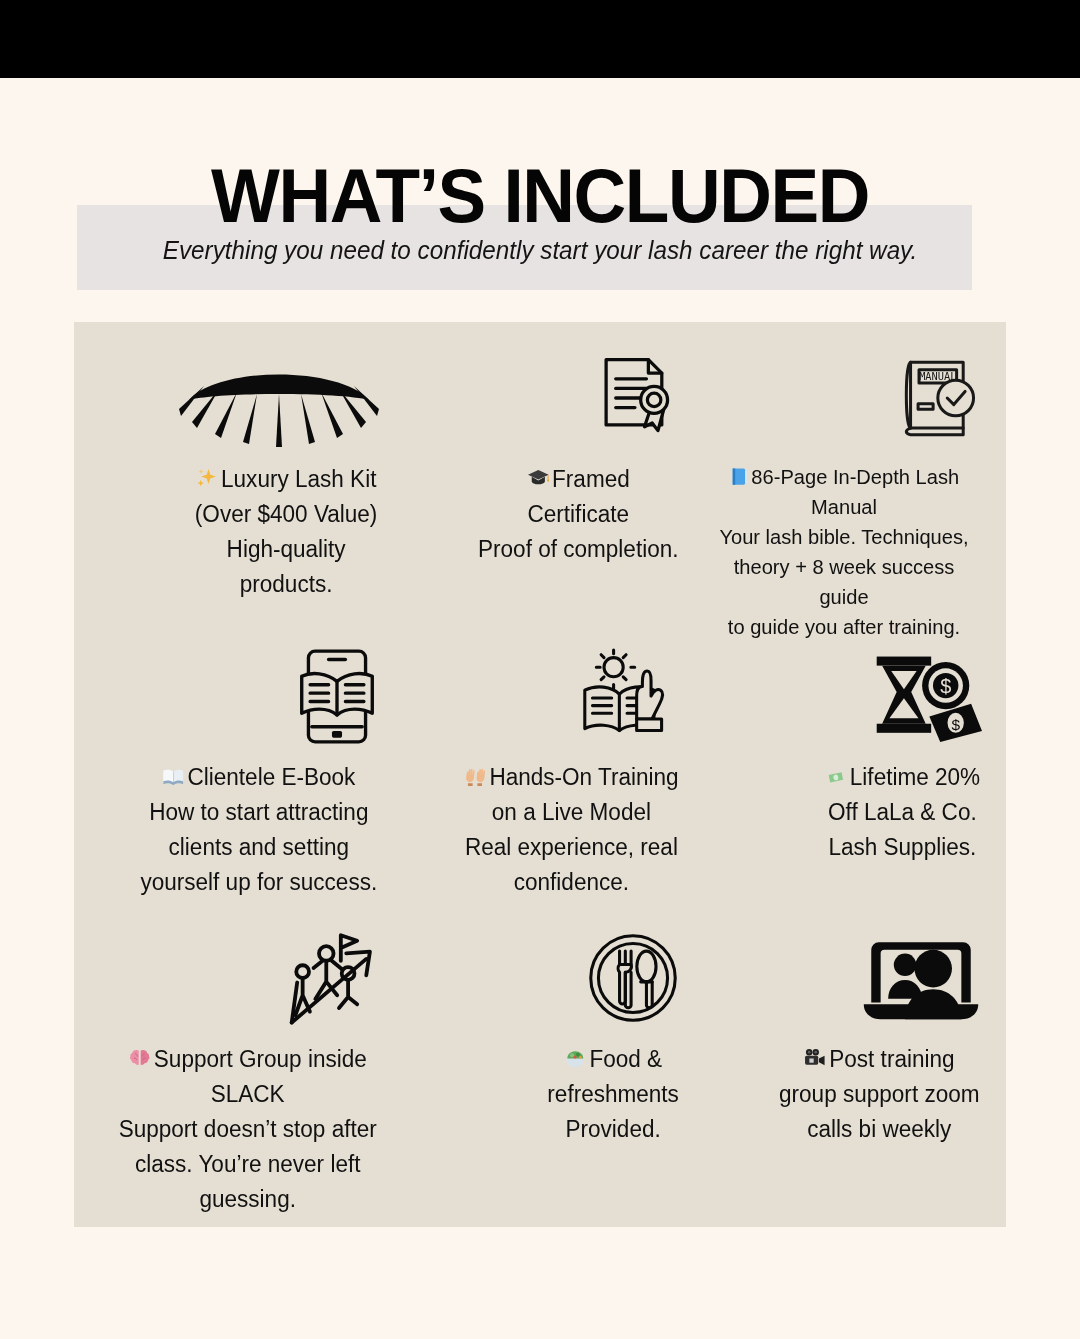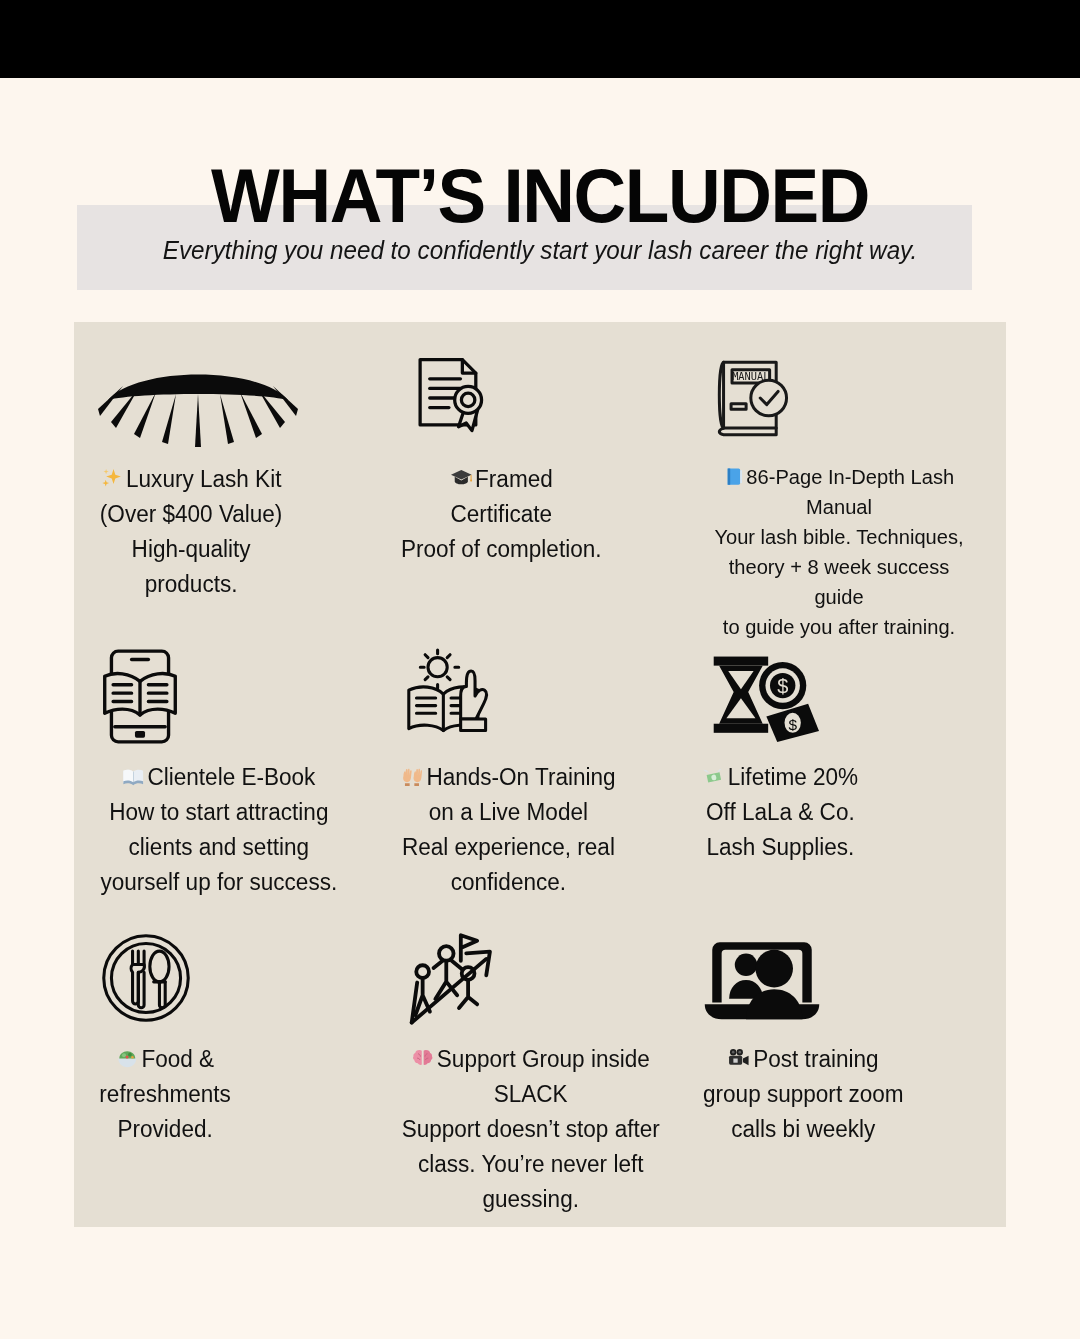--- a/index.html
+++ b/index.html
@@ -82,21 +82,21 @@
     grid-template-rows: repeat(3, 1fr);
     width: 100%;
     height: 100%;
     box-sizing: border-box;
     padding: 22px 14px 10px 14px;
   }
 
   .card {
     display: flex;
     flex-direction: column;
-    align-items: flex-start;
+    align-items: flex-end;
     justify-content: flex-start;
     padding: 0 10px;
     box-sizing: border-box;
   }
 
   .card-icon {
     height: 108px;
     display: flex;
     align-items: center;
     justify-content: center;
@@ -289,46 +289,20 @@
                 <ellipse cx="12" cy="13" rx="2.6" ry="3" fill="#D8EED8" transform="rotate(-12 12 13)"></ellipse>
                 <path d="M1 5 c3 .2 5 1.6 6 3.2 -2 -.4 -4.4 -1.2 -6 -3.2 Z" fill="#DCE3EA"></path>
                 <path d="M20 3.6 c-2.4 1 -4 2.6 -4.6 4.2 1.8 -.9 3.6 -2.2 4.6 -4.2 Z" fill="#DCE3EA"></path>
               </svg></span><span>Lifetime 20%</span></div>
           <div>Off LaLa &amp; Co.</div>
           <div>Lash Supplies.</div>
         </div>
       </div>
       <div class="card">
         <div class="card-icon">
-          <svg id="ic-plate-fork-spoon-icon" viewBox="0 0 100 100" width="96" height="96" fill="none" stroke="#0b0b0b" stroke-width="3.2" stroke-linecap="round" stroke-linejoin="round">
-    <circle cx="50" cy="50" r="44"></circle>
-    <circle cx="50" cy="50" r="36"></circle>
-    <path d="M36 22 v14 M42 22 v14 M48 22 v14"></path>
-    <path d="M36 36 h12 a6 6 0 0 1 -6 8 v30 a3 3 0 0 1 -6 0 V44 a6 6 0 0 1 0 -8 Z" fill="#E5DFD3"></path>
-    <path d="M42 44 v34 a3 3 0 0 0 6 0 V44"></path>
-    <ellipse cx="64" cy="38" rx="10" ry="16"></ellipse>
-    <path d="M64 54 v24 a3 3 0 0 0 6 0 V54"></path>
-    <path d="M58 54 h12"></path>
-  </svg>
-        </div>
-        <div class="card-text">
-          <div><span class="e"><svg id="em-green-salad" viewBox="0 0 24 24">
-                <path d="M2.5 12 h19 c0 5.3 -4.3 9 -9.5 9 S2.5 17.3 2.5 12 Z" fill="#D8E2EA"></path>
-                <path d="M3.5 12 c0 -4.6 4 -7.6 8.5 -7.6 s8.5 3 8.5 7.6 Z" fill="#5FA85A"></path>
-                <circle cx="8.5" cy="8.6" r="2.2" fill="#86C47E"></circle>
-                <circle cx="14.8" cy="8" r="2" fill="#3E8D3B"></circle>
-                <circle cx="11.8" cy="10.4" r="1.6" fill="#E0524A"></circle>
-                <circle cx="17.5" cy="10.6" r="1.3" fill="#E8A33D"></circle>
-              </svg></span><span>Food &amp;</span></div>
-          <div>refreshments</div>
-          <div>Provided.</div>
-        </div>
-      </div>
-      <div class="card">
-        <div class="card-icon">
           <svg id="ic-team-growth-arrow-icon" viewBox="0 0 110 110" width="100" height="100" fill="none" stroke="#0b0b0b" stroke-width="4.2" stroke-linecap="round" stroke-linejoin="round">
     <path d="M14 104 L96 34"></path>
     <path d="M74 28 L100 26 L96 52"></path>
     <path d="M14 104 L20 60"></path>
     <circle cx="26" cy="48" r="7"></circle>
     <path d="M26 56 v18 M18 96 l8 -22 M34 92 l-8 -18"></path>
     <circle cx="52" cy="28" r="8"></circle>
     <path d="M52 37 v22 M40 78 l12 -19 M64 74 l-12 -15"></path>
     <path d="M38 44 L48 36 M58 36 L70 46"></path>
     <path d="M68 36 v-28 L86 14 L68 22"></path>
@@ -343,20 +317,46 @@
                 <path d="M7 7 c1.6 .4 2.4 1.6 2.6 3 M17 7 c-1.6 .4 -2.4 1.6 -2.6 3 M6 11.6 c1.4 0 2.6 .8 3.2 2 M18 11.6 c-1.4 0 -2.6 .8 -3.2 2" stroke="#C45F7C" stroke-width=".9" fill="none"></path>
               </svg></span><span>Support Group inside</span></div>
           <div>SLACK</div>
           <div>Support doesn’t stop after</div>
           <div>class. You’re never left</div>
           <div>guessing.</div>
         </div>
       </div>
       <div class="card">
         <div class="card-icon">
+          <svg id="ic-plate-fork-spoon-icon" viewBox="0 0 100 100" width="96" height="96" fill="none" stroke="#0b0b0b" stroke-width="3.2" stroke-linecap="round" stroke-linejoin="round">
+    <circle cx="50" cy="50" r="44"></circle>
+    <circle cx="50" cy="50" r="36"></circle>
+    <path d="M36 22 v14 M42 22 v14 M48 22 v14"></path>
+    <path d="M36 36 h12 a6 6 0 0 1 -6 8 v30 a3 3 0 0 1 -6 0 V44 a6 6 0 0 1 0 -8 Z" fill="#E5DFD3"></path>
+    <path d="M42 44 v34 a3 3 0 0 0 6 0 V44"></path>
+    <ellipse cx="64" cy="38" rx="10" ry="16"></ellipse>
+    <path d="M64 54 v24 a3 3 0 0 0 6 0 V54"></path>
+    <path d="M58 54 h12"></path>
+  </svg>
+        </div>
+        <div class="card-text">
+          <div><span class="e"><svg id="em-green-salad" viewBox="0 0 24 24">
+                <path d="M2.5 12 h19 c0 5.3 -4.3 9 -9.5 9 S2.5 17.3 2.5 12 Z" fill="#D8E2EA"></path>
+                <path d="M3.5 12 c0 -4.6 4 -7.6 8.5 -7.6 s8.5 3 8.5 7.6 Z" fill="#5FA85A"></path>
+                <circle cx="8.5" cy="8.6" r="2.2" fill="#86C47E"></circle>
+                <circle cx="14.8" cy="8" r="2" fill="#3E8D3B"></circle>
+                <circle cx="11.8" cy="10.4" r="1.6" fill="#E0524A"></circle>
+                <circle cx="17.5" cy="10.6" r="1.3" fill="#E8A33D"></circle>
+              </svg></span><span>Food &amp;</span></div>
+          <div>refreshments</div>
+          <div>Provided.</div>
+        </div>
+      </div>
+      <div class="card">
+        <div class="card-icon">
           <svg id="ic-laptop-video-call-icon" viewBox="0 0 130 100" width="122" height="94" fill="#0b0b0b">
     <path d="M20 12 h90 a8 8 0 0 1 8 8 v56 h-10 V24 a4 4 0 0 0 -4 -4 H26 a4 4 0 0 0 -4 4 v52 H12 V20 a8 8 0 0 1 8 -8 Z"></path>
     <path d="M4 78 h122 c0 10 -8 16 -18 16 H22 c-10 0 -18 -6 -18 -16 Z"></path>
     <circle cx="48" cy="36" r="12"></circle>
     <path d="M30 72 c0 -12 8 -20 18 -20 c10 0 18 8 18 20 Z"></path>
     <circle cx="78" cy="40" r="20"></circle>
     <path d="M48 94 c0 -20 13 -32 30 -32 c17 0 30 12 30 32 Z"></path>
   </svg>
         </div>
         <div class="card-text">

